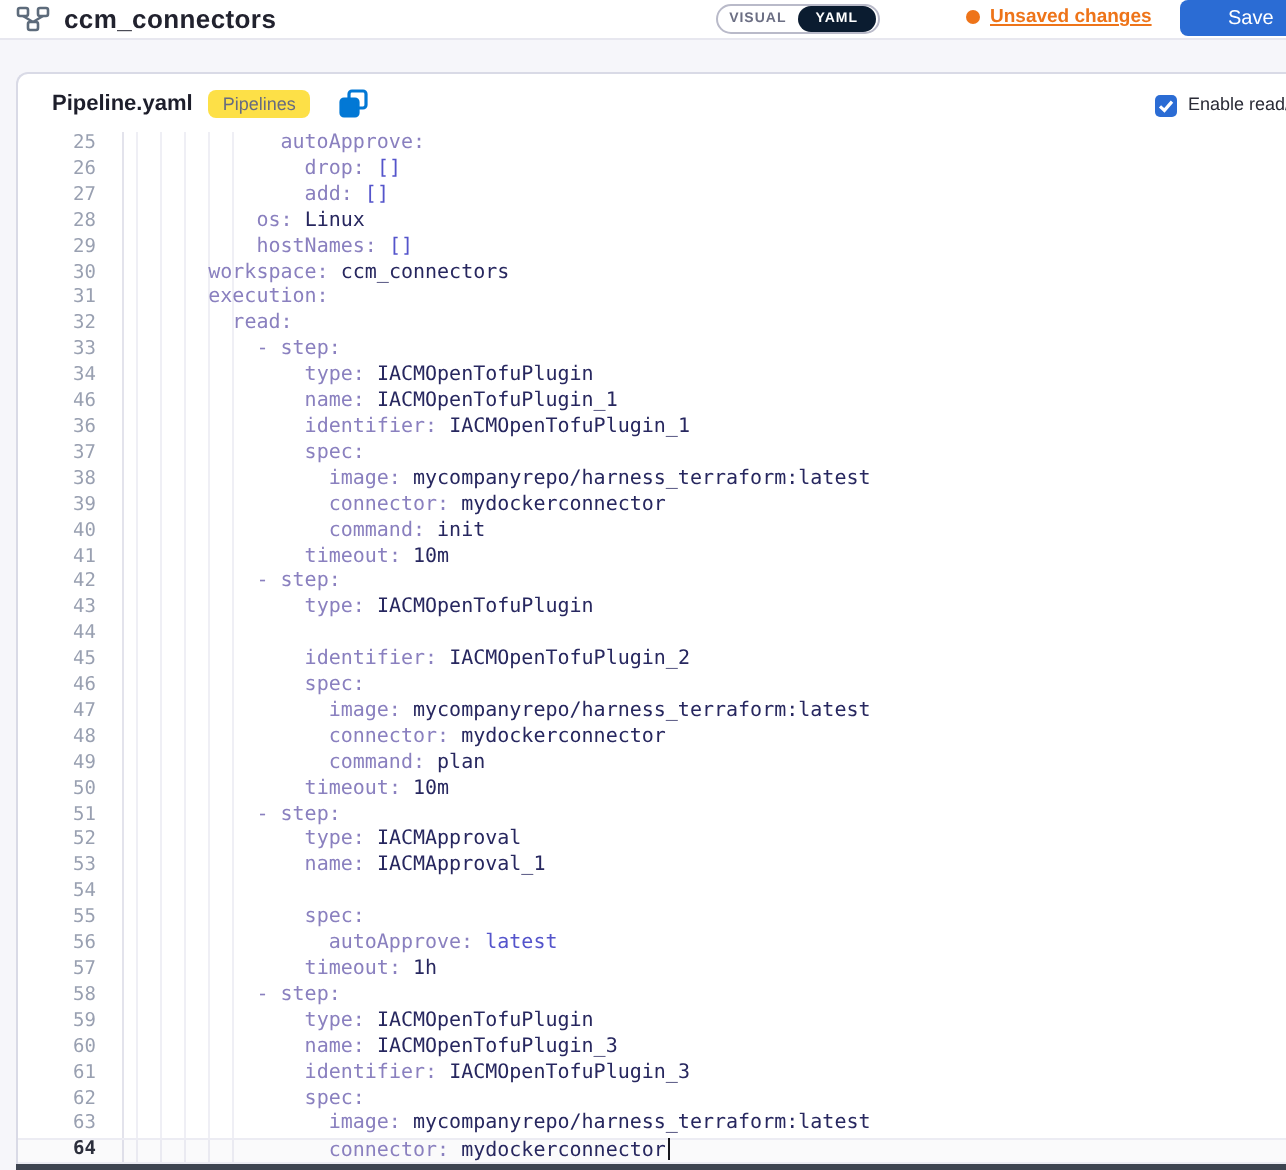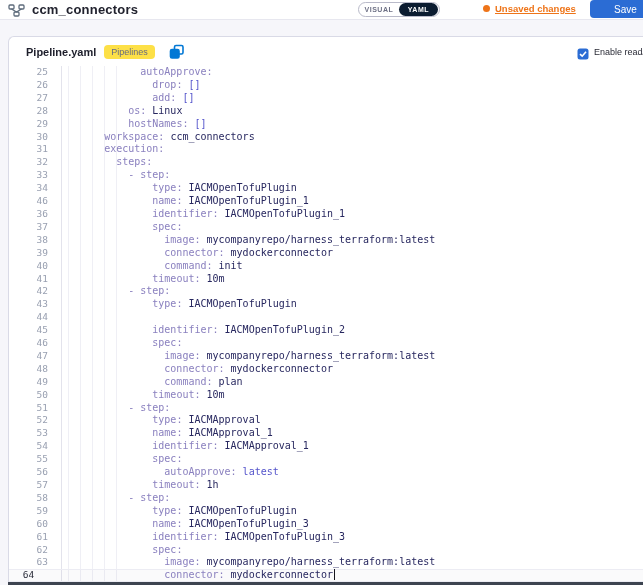--- a/index.html
+++ b/index.html
@@ -48,21 +48,21 @@
   .editor{ position:relative; height:517px; overflow:hidden;
            font-family:"DejaVu Sans Mono", monospace; font-size:10px; }
   .guides{ position:absolute; left:0; top:0; bottom:0; width:100%; pointer-events:none; }
   .gsep{ position:absolute; top:0; bottom:0; width:1px; background:#e3e3ec; }
   .gline{ position:absolute; top:0; bottom:0; width:1px; background:#efeff5; }
   .row{ position:relative; height:12.92px; line-height:12.92px; display:flex; white-space:pre; }
   .row.active{ background:rgba(150,150,175,.05);
                box-shadow:inset 0 1px 0 #ececf3, inset 0 -1px 0 #ececf3; }
   .ln{ width:52px; flex:none; text-align:right; padding-right:13px;
        color:#99a0b1; font-size:9.5px; }
-  .row.active .ln{ color:#2c2f3c; font-weight:normal;text-align:center; }
+  .row.active .ln{ color:#2c2f3c; font-weight:bold; }
   .code{ padding-left:7px; }
   .tok-key{ color:var(--c-key); }
   .tok-val{ color:var(--c-val); }
   .tok-special{ color:var(--c-special); }
   .caret{ display:inline-block; width:1px; height:11px; background:#15151c;
           vertical-align:-2px; margin-left:1px; }
   .bottom-bar{ position:absolute; left:-1px; bottom:-1px; width:638px; height:3px; background:#3d4450; }
 </style>
 </head>
 <body>
@@ -132,21 +132,21 @@
         <span class="gline" style="left: 107.2px;"></span>
       </div>
     <div id="code-lines">
         <div class="row"><span class="ln">25</span><span class="code">            <span class="tok-key">autoApprove:</span></span></div>
         <div class="row"><span class="ln">26</span><span class="code">              <span class="tok-key">drop:</span> <span class="tok-special">[]</span></span></div>
         <div class="row"><span class="ln">27</span><span class="code">              <span class="tok-key">add:</span> <span class="tok-special">[]</span></span></div>
         <div class="row"><span class="ln">28</span><span class="code">          <span class="tok-key">os:</span> <span class="tok-val">Linux</span></span></div>
         <div class="row"><span class="ln">29</span><span class="code">          <span class="tok-key">hostNames:</span> <span class="tok-special">[]</span></span></div>
         <div class="row"><span class="ln">30</span><span class="code">      <span class="tok-key">workspace:</span> <span class="tok-val">ccm_connectors</span></span></div>
         <div class="row"><span class="ln">31</span><span class="code">      <span class="tok-key">execution:</span></span></div>
-        <div class="row"><span class="ln">32</span><span class="code">        <span class="tok-key">steps:</span></span></div>
+        <div class="row"><span class="ln">32</span><span class="code">        <span class="tok-key">read:</span></span></div>
         <div class="row"><span class="ln">33</span><span class="code">          <span class="tok-key">- step:</span></span></div>
         <div class="row"><span class="ln">34</span><span class="code">              <span class="tok-key">type:</span> <span class="tok-val">IACMOpenTofuPlugin</span></span></div>
         <div class="row"><span class="ln">46</span><span class="code">              <span class="tok-key">name:</span> <span class="tok-val">IACMOpenTofuPlugin_1</span></span></div>
         <div class="row"><span class="ln">36</span><span class="code">              <span class="tok-key">identifier:</span> <span class="tok-val">IACMOpenTofuPlugin_1</span></span></div>
         <div class="row"><span class="ln">37</span><span class="code">              <span class="tok-key">spec:</span></span></div>
         <div class="row"><span class="ln">38</span><span class="code">                <span class="tok-key">image:</span> <span class="tok-val">mycompanyrepo/harness_terraform:latest</span></span></div>
         <div class="row"><span class="ln">39</span><span class="code">                <span class="tok-key">connector:</span> <span class="tok-val">mydockerconnector</span></span></div>
         <div class="row"><span class="ln">40</span><span class="code">                <span class="tok-key">command:</span> <span class="tok-val">init</span></span></div>
         <div class="row"><span class="ln">41</span><span class="code">              <span class="tok-key">timeout:</span> <span class="tok-val">10m</span></span></div>
         <div class="row"><span class="ln">42</span><span class="code">          <span class="tok-key">- step:</span></span></div>
@@ -154,21 +154,21 @@
         <div class="row"><span class="ln">44</span></div>
         <div class="row"><span class="ln">45</span><span class="code">              <span class="tok-key">identifier:</span> <span class="tok-val">IACMOpenTofuPlugin_2</span></span></div>
         <div class="row"><span class="ln">46</span><span class="code">              <span class="tok-key">spec:</span></span></div>
         <div class="row"><span class="ln">47</span><span class="code">                <span class="tok-key">image:</span> <span class="tok-val">mycompanyrepo/harness_terraform:latest</span></span></div>
         <div class="row"><span class="ln">48</span><span class="code">                <span class="tok-key">connector:</span> <span class="tok-val">mydockerconnector</span></span></div>
         <div class="row"><span class="ln">49</span><span class="code">                <span class="tok-key">command:</span> <span class="tok-val">plan</span></span></div>
         <div class="row"><span class="ln">50</span><span class="code">              <span class="tok-key">timeout:</span> <span class="tok-val">10m</span></span></div>
         <div class="row"><span class="ln">51</span><span class="code">          <span class="tok-key">- step:</span></span></div>
         <div class="row"><span class="ln">52</span><span class="code">              <span class="tok-key">type:</span> <span class="tok-val">IACMApproval</span></span></div>
         <div class="row"><span class="ln">53</span><span class="code">              <span class="tok-key">name:</span> <span class="tok-val">IACMApproval_1</span></span></div>
-        <div class="row"><span class="ln">54</span><span class="code">              <span class="tok-key">identifier:</span> <span class="tok-val">IACMApproval_1</span></span></div>
+        <div class="row"><span class="ln">54</span></div>
         <div class="row"><span class="ln">55</span><span class="code">              <span class="tok-key">spec:</span></span></div>
         <div class="row"><span class="ln">56</span><span class="code">                <span class="tok-key">autoApprove:</span> <span class="tok-special">latest</span></span></div>
         <div class="row"><span class="ln">57</span><span class="code">              <span class="tok-key">timeout:</span> <span class="tok-val">1h</span></span></div>
         <div class="row"><span class="ln">58</span><span class="code">          <span class="tok-key">- step:</span></span></div>
         <div class="row"><span class="ln">59</span><span class="code">              <span class="tok-key">type:</span> <span class="tok-val">IACMOpenTofuPlugin</span></span></div>
         <div class="row"><span class="ln">60</span><span class="code">              <span class="tok-key">name:</span> <span class="tok-val">IACMOpenTofuPlugin_3</span></span></div>
         <div class="row"><span class="ln">61</span><span class="code">              <span class="tok-key">identifier:</span> <span class="tok-val">IACMOpenTofuPlugin_3</span></span></div>
         <div class="row"><span class="ln">62</span><span class="code">              <span class="tok-key">spec:</span></span></div>
         <div class="row"><span class="ln">63</span><span class="code">                <span class="tok-key">image:</span> <span class="tok-val">mycompanyrepo/harness_terraform:latest</span></span></div>
         <div class="row active"><span class="ln">64</span><span class="code">                <span class="tok-key">connector:</span> <span class="tok-val">mydockerconnector</span><span class="caret"></span></span></div>

